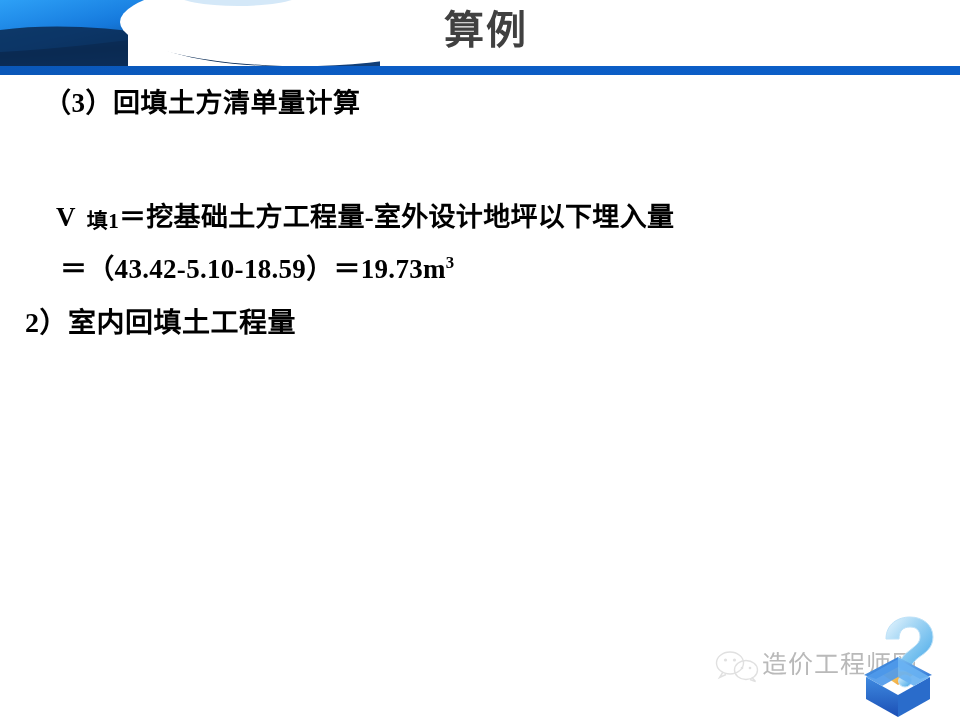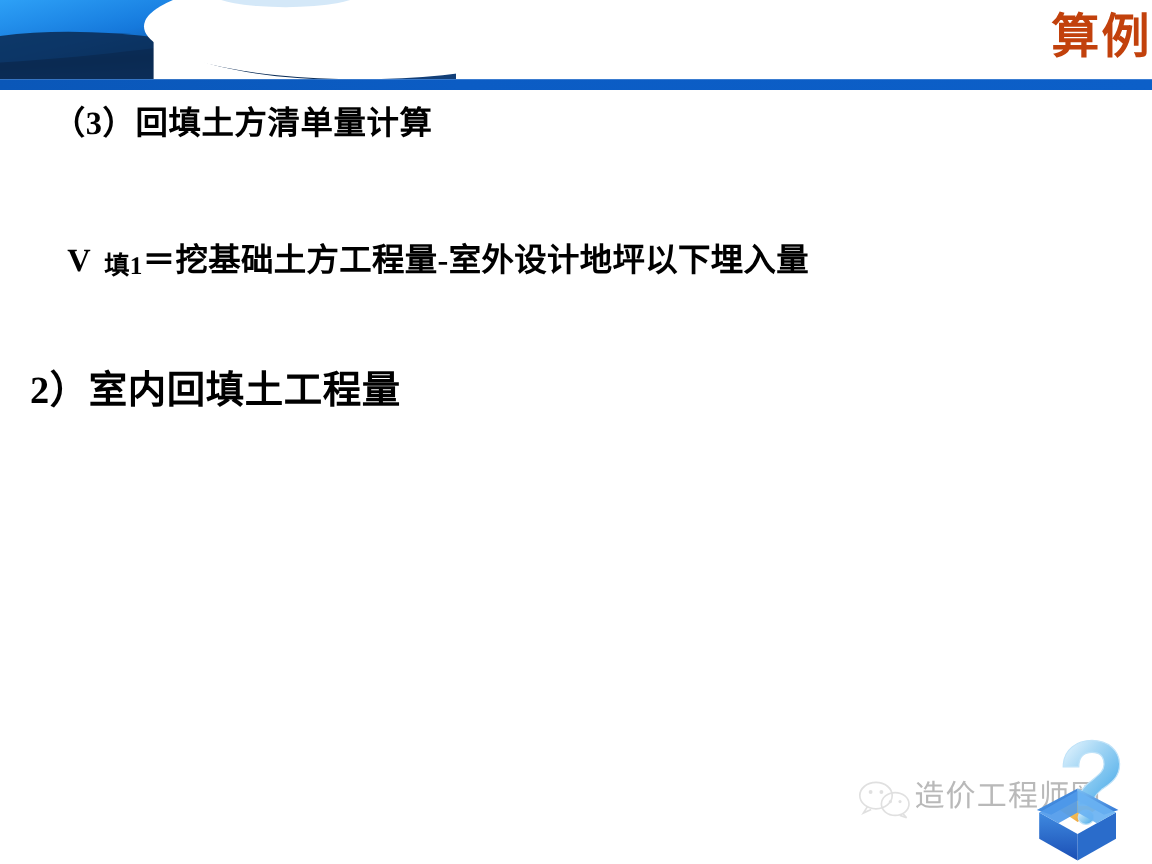--- a/index.html
+++ b/index.html
@@ -37,27 +37,27 @@
     position: absolute;
     left: 0;
     top: 0;
     display: block;
   }
   .slide-title {
     position: absolute;
     left: 0;
     top: 7px;
     width: 960px;
-    text-align: right;
+    text-align: center;
     font-family: "Liberation Serif", "DejaVu Serif", serif;
     font-weight: bold;
     font-size: 40px;
     line-height: 48px;
     letter-spacing: 2px;
-    color: #c2410c;
+    color: #404040;
     z-index: 5;
     padding-left: 12px;
     box-sizing: border-box;
   }
 
   
   .content {
     position: absolute;
     left: 0;
     top: 84px;
@@ -97,21 +97,21 @@
     position: absolute;
     left: 60px;
     top: 172px;
     font-size: 27px;
     letter-spacing: 0.3px;
   }
   .line-e {            
     position: absolute;
     left: 25px;
     top: 225px;
-    font-size: 32px;
+    font-size: 28px;
     letter-spacing: 0.5px;
     text-align: right;
   }
   .line-f {            
     position: absolute;
     left: 56px;
     top: 278px;
     font-size: 27px;
     letter-spacing: 0.3px;
   }
@@ -218,20 +218,23 @@
 
   <div class="content">
 
     <div class="line line-a">（3）回填土方清单量计算</div>
 
 
     <div class="line line-c">
       <span>V</span><span class="sub">填1</span><span>＝挖基础土方工程量-室外设计地坪以下埋入量</span>
     </div>
 
+    <div class="line line-d">
+      <span>＝（43.42-5.10-18.59）＝19.73m</span><span class="sup">3</span>
+    </div>
 
     <div class="line line-e">2）室内回填土工程量</div>
 
 
   </div>
 
   <div class="watermark">
 
     <svg class="wm-wechat" viewBox="0 0 46 34">
       <g fill="none" stroke="#c2c2c2" stroke-width="1.4">

